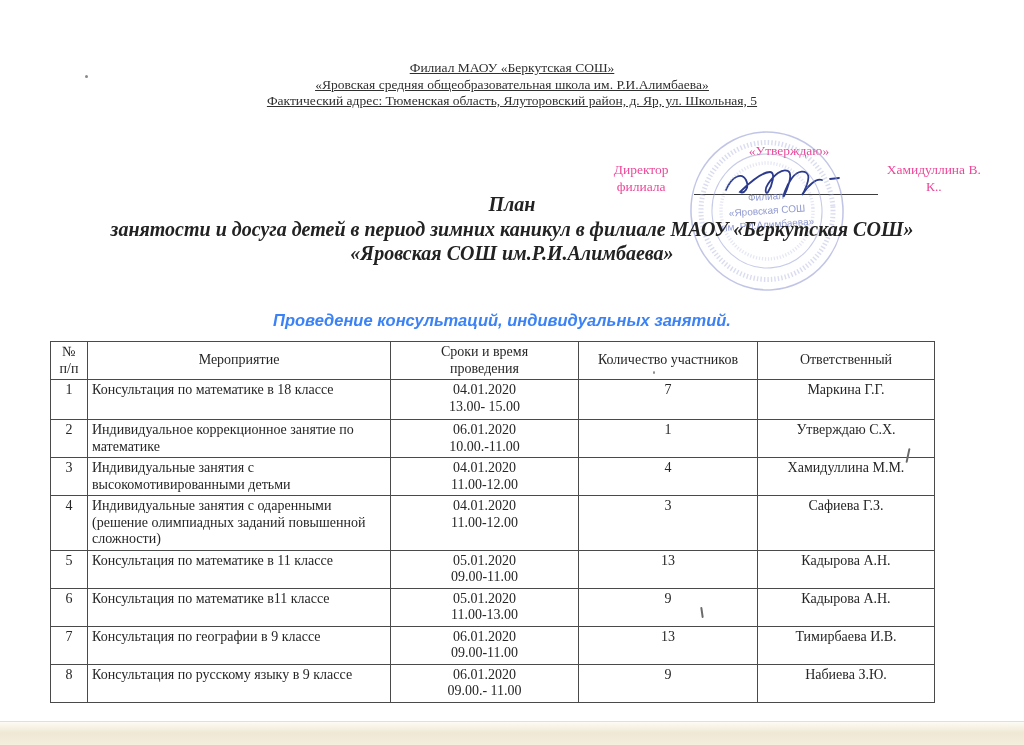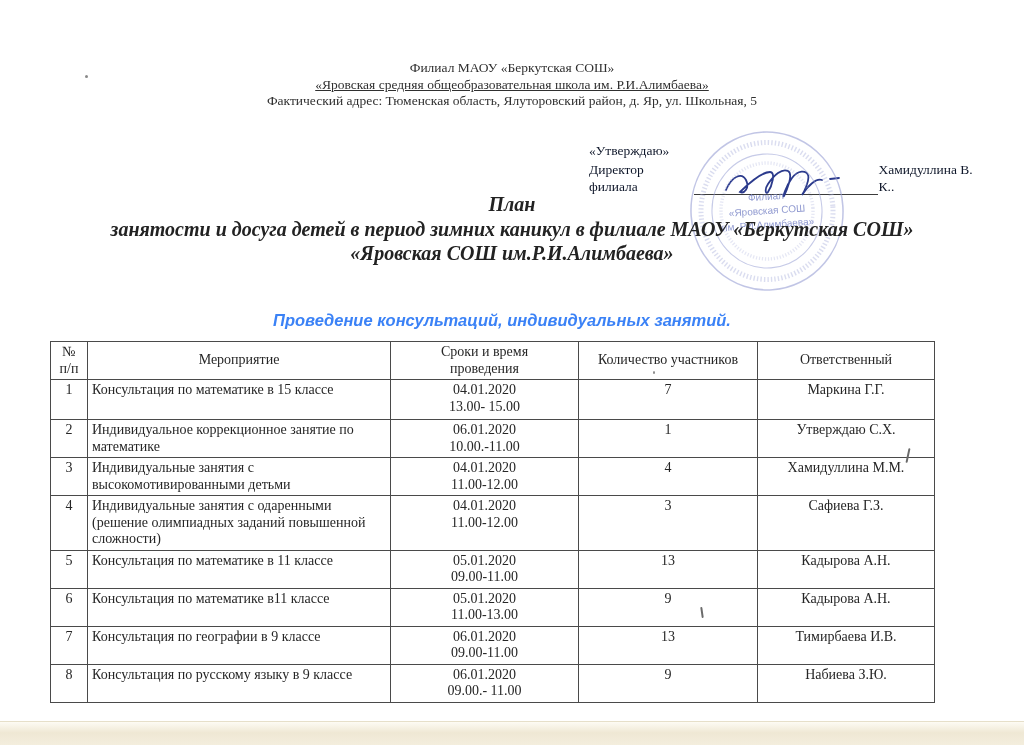--- a/index.html
+++ b/index.html
@@ -7,28 +7,28 @@
     width:1024px;height:745px;position:relative;overflow:hidden;
     background:#ffffff;
     font-family:"Liberation Serif","DejaVu Serif",serif;
     color:#2b2b2b;
   }
   .page{position:absolute;inset:0;}
 
   
   .school-header{
     position:absolute;left:40px;top:60px;width:944px;
-    text-align:center;font-size:13.5px;line-height:16.5px;color:#303030;
+    text-align:center;font-size:13.5px;line-height:16.5px;color:#303030;text-decoration:underline;
   }
   .school-header .u{text-decoration:underline;}
 
   
   .approval{
     position:absolute;left:589px;top:142px;width:400px;
-    font-size:13.5px;line-height:17px;color:#0f172a;
+    font-size:13.5px;line-height:17px;color:#ec4899;text-align:center;
   }
   .approval-row{display:flex;align-items:flex-end;margin-top:2px;}
   .sig-line{
     display:inline-block;width:188px;height:15px;margin:0 1px;
     border-bottom:1px solid #3c3c3c;position:relative;
   }
   .signature-svg{position:absolute;left:28px;bottom:-4px;}
 
   
   .stamp{
@@ -153,21 +153,21 @@
         <th>Мероприятие</th>
         <th>Сроки и время
 проведения</th>
         <th>Количество участников</th>
         <th>Ответственный</th>
       </tr>
     </thead>
     <tbody>
       <tr>
         <td class="num">1</td>
-        <td class="event">Консультация по математике в 15 классе</td>
+        <td class="event">Консультация по математике в 18 классе</td>
         <td class="time">04.01.2020
 13.00- 15.00</td>
         <td class="part">7</td>
         <td class="resp">Маркина Г.Г.</td>
       </tr>
       <tr>
         <td class="num">2</td>
         <td class="event">Индивидуальное коррекционное занятие по математике</td>
         <td class="time">06.01.2020
 10.00.-11.00</td>

